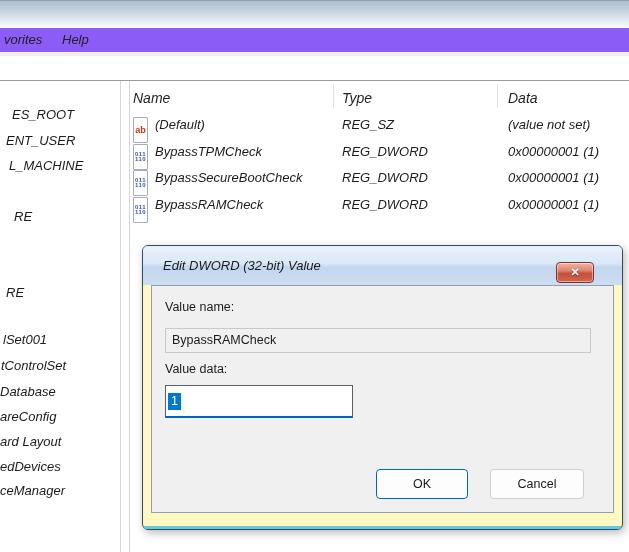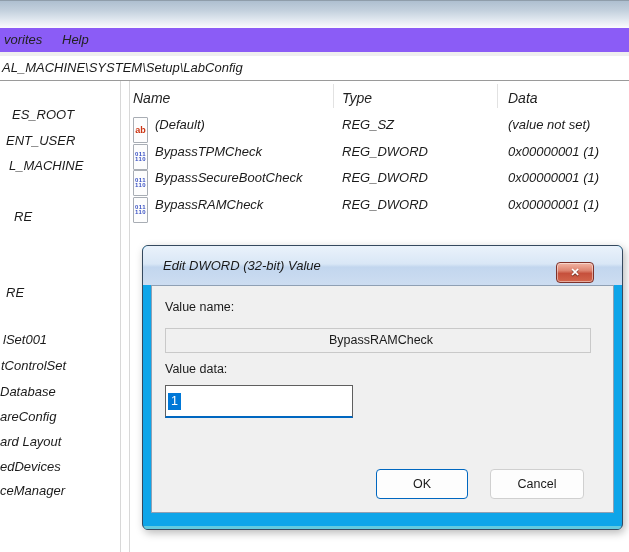--- a/index.html
+++ b/index.html
@@ -57,23 +57,22 @@
     position:absolute;left:9px;top:4px;width:15px;height:26px;box-sizing:border-box;
     background:#fdfdfd;border:1px solid #a8adb4;border-radius:1px;
     display:flex;flex-direction:column;align-items:center;justify-content:center;
     font-style:normal;
   }
   .ric.sz{color:#cc3311;font-weight:bold;font-size:9px;line-height:9px;}
   .ric.dw{color:#3a52c4;font-weight:bold;font-size:6px;line-height:5px;letter-spacing:0.5px;}
   
   .dialog{
     position:absolute;left:142px;top:245px;width:481px;height:285px;box-sizing:border-box;
-    background:#0ea5e9;border:1px solid #35495e;border-radius:6px;
+    background:#fef9c3;border:1px solid #35495e;border-radius:6px;
     box-shadow:2px 3px 8px rgba(0,0,0,0.28);
-    text-align:center;
   }
   .dlg-titlebar{
     position:absolute;left:0;top:0;width:100%;height:39px;
     background:linear-gradient(180deg,#eaf2fb 0%,#d9e7f6 46%,#c2d6ee 54%,#cdddf1 100%);
     border-radius:5px 5px 0 0;
   }
   .dlg-title{
     position:absolute;left:20px;top:12px;font-size:13px;font-style:italic;color:#1a1a1a;
     white-space:nowrap;
   }
@@ -137,23 +136,20 @@
 <body>
 
 <div class="stage">
 
   <div class="titlebar"></div>
   <div class="menubar">
     <span class="menu-item" style="left:4px">vorites</span>
     <span class="menu-item" style="left:62px">Help</span>
   </div>
   <div class="menusep"></div>
-  <div class="addressbar">
-    <span>AL_MACHINE\SYSTEM\Setup\LabConfig</span>
-  </div>
   <div class="addrline"></div>
 
   <div class="main">
 
     <div>
       <div class="tree-item" style="top:25px;left:12px">ES_ROOT</div>
       <div class="tree-item" style="top:51px;left:6px">ENT_USER</div>
       <div class="tree-item" style="top:76px;left:9px">L_MACHINE</div>
       <div class="tree-item" style="top:127px;left:14px">RE</div>
       <div class="tree-item" style="top:203px;left:6px">RE</div>

